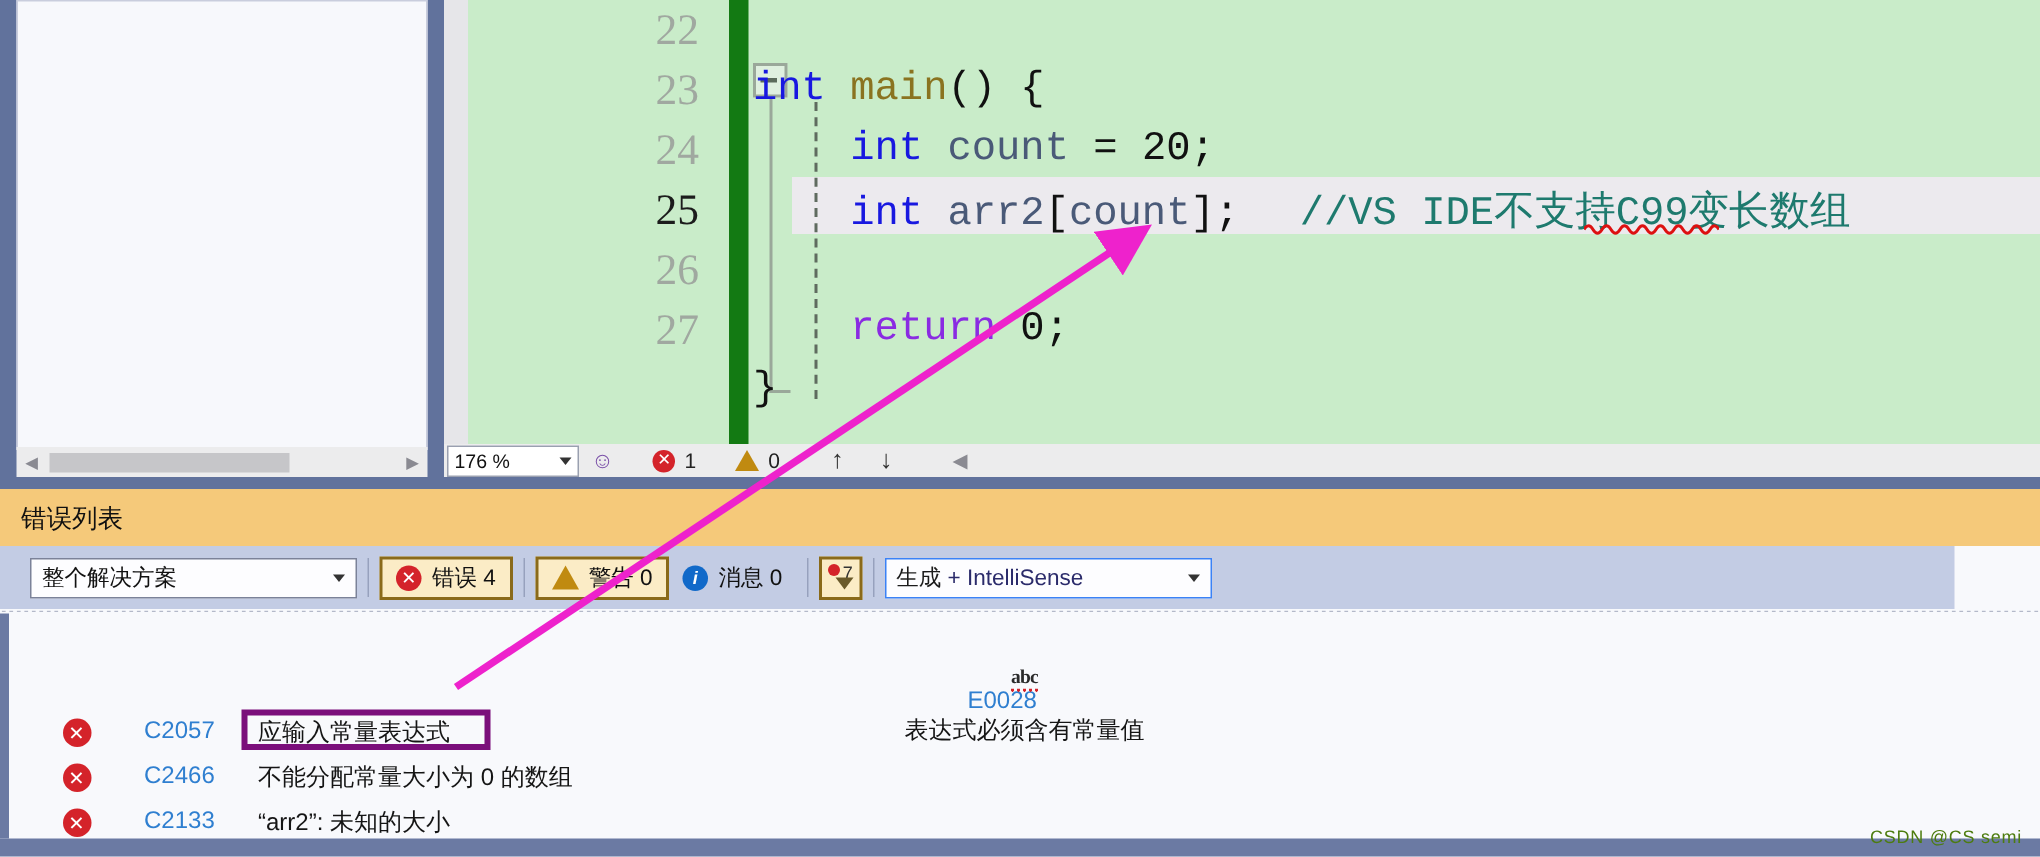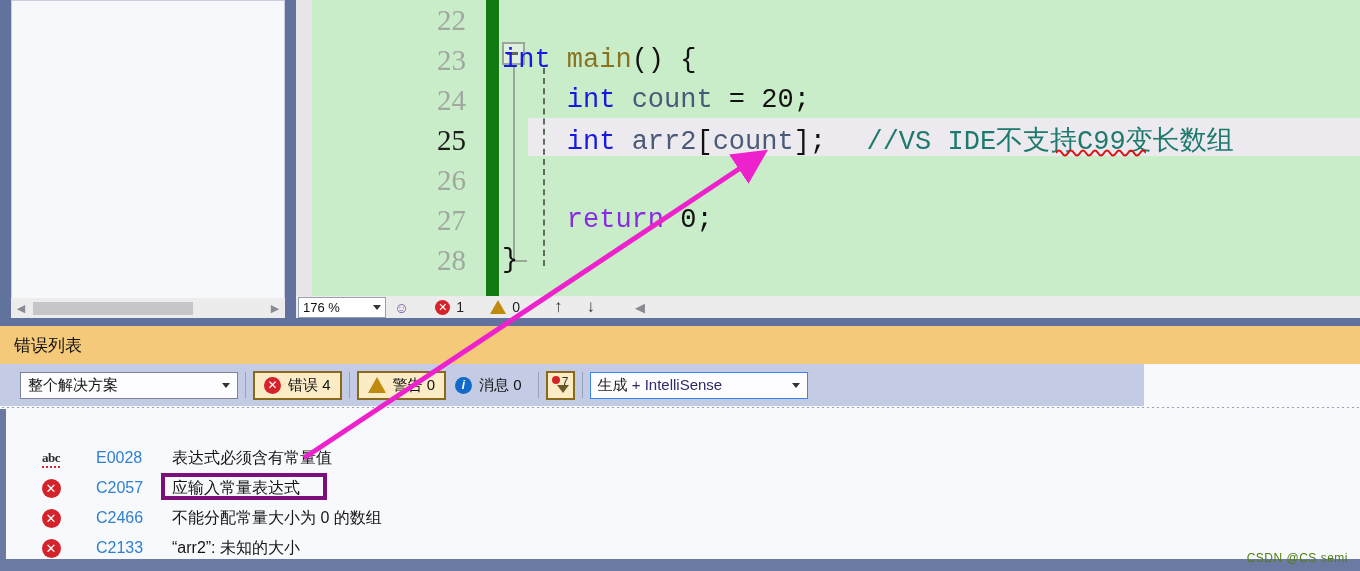--- a/index.html
+++ b/index.html
@@ -66,21 +66,21 @@
   .tri-warn{width:0;height:0;border-left:8px solid transparent;border-right:8px solid transparent;border-bottom:14px solid #c08a10;position:relative;}
   .nav-arrow{margin-left:34px;font-size:17px;color:#333;}
   .left-caret{margin-left:40px;color:#8a8a92;font-size:13px;}
 
   .top-divider{position:absolute;left:0;top:318px;width:1360px;height:8px;background:#61729c;}
 
   
   .errpanel{position:absolute;left:0;top:326px;width:1360px;height:245px;background:#f8f9fc;}
   .err-title{position:absolute;left:0;top:0;width:1360px;height:38px;background:#f5c97a;
      display:flex;align-items:center;padding-left:14px;font-size:17px;color:#101010;box-sizing:border-box;}
-  .err-toolbar{position:absolute;left:0;top:38px;width:1144px;height:42px;background:#c3cce4;
+  .err-toolbar{position:absolute;left:0;top:38px;width:1303px;height:42px;background:#c3cce4;
      display:flex;align-items:center;padding-left:20px;box-sizing:border-box;}
   .scope-combo{width:218px;height:27px;background:#fdfdff;border:1px solid #7b8299;box-sizing:border-box;
      display:flex;align-items:center;justify-content:space-between;padding:0 7px;font-size:15px;color:#111;}
   .tb-sep{width:1px;height:26px;background:#97a1bd;margin:0 7px;}
   .tb-btn{height:29px;background:#fbecc6;border:2px solid #8a6a1a;box-sizing:border-box;
      display:flex;align-items:center;gap:7px;padding:0 9px;font-size:15px;color:#111;}
   .tb-plain{height:29px;display:flex;align-items:center;gap:7px;padding:0 9px;font-size:15px;color:#111;}
   .ico-err{width:17px;height:17px;border-radius:50%;background:#d4232a;color:#fff;font-size:12px;line-height:17px;text-align:center;font-weight:bold;}
   .ico-warn{width:0;height:0;border-left:9px solid transparent;border-right:9px solid transparent;border-bottom:16px solid #c08a10;}
   .ico-info{width:17px;height:17px;border-radius:50%;background:#1169c9;color:#fff;font-size:12px;line-height:17px;text-align:center;font-weight:bold;font-style:italic;}
@@ -169,21 +169,20 @@
           </div>
           <div class="code-line" style="top: 160px;">
             <div class="lineno">26</div>
             <div class="codetext"></div>
           </div>
           <div class="code-line" style="top: 200px;">
             <div class="lineno">27</div>
             <div class="codetext"><span class="plain">    </span><span class="kw2">return</span><span class="plain"> </span><span class="num">0</span><span class="plain">;</span></div>
           </div>
           <div class="code-line" style="top: 240px;">
-            <div class="lineno">28</div>
             <div class="codetext"><span class="plain">}</span></div>
           </div>
         </div>
       <div class="squiggle">
         <svg width="90" height="9" viewBox="0 0 90 9">
           <path d="M0 5 Q3 0 6 5 T12 5 T18 5 T24 5 T30 5 T36 5 T42 5 T48 5 T54 5 T60 5 T66 5 T72 5 T78 5 T84 5 T90 5" fill="none" stroke="#dd1111" stroke-width="2"></path>
         </svg>
       </div>
     </div>
 
@@ -244,21 +243,21 @@
       </div>
     </div>
 
     <div class="grid-dots"></div>
 
     <div class="grid">
       <div class="grid-left-rail"></div>
 
 
       <div id="grid-rows">
-          <div class="row" style="top: 34px;">
+          <div class="row" style="top: 34px; flex-direction: column;">
             <div class="cell-icon">
               <span class="abc-icon">abc</span>
             </div>
             <div class="cell-code">E0028</div>
             <div class="cell-desc">表达式必须含有常量值</div>
           </div>
           <div class="row" style="top: 64px;">
             <div class="cell-icon">
               <span class="row-icon-err">✕</span>
             </div>

